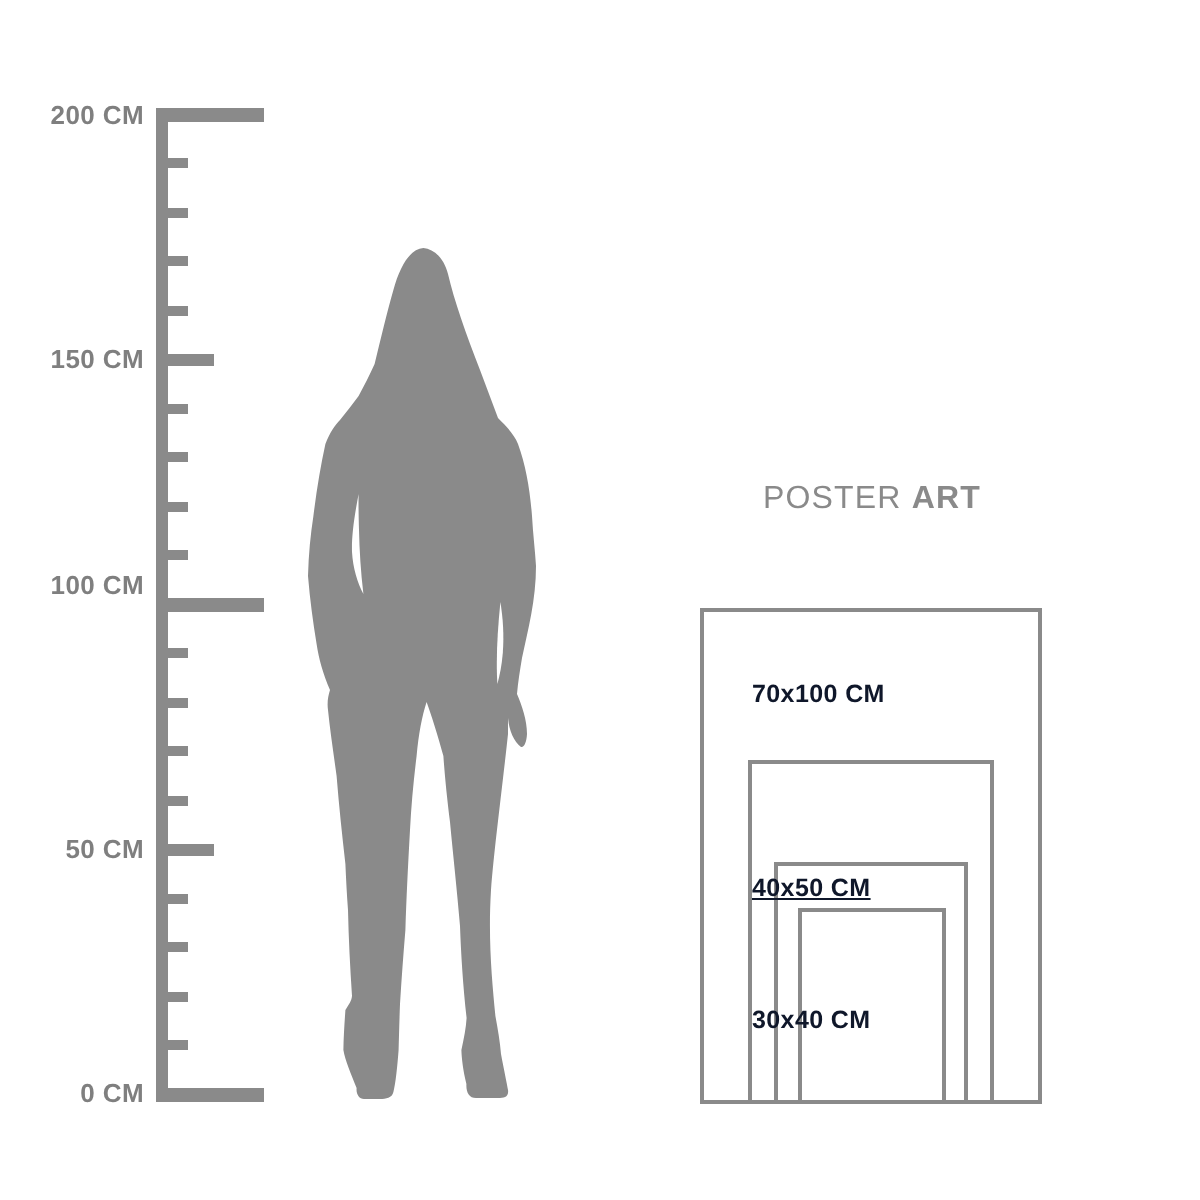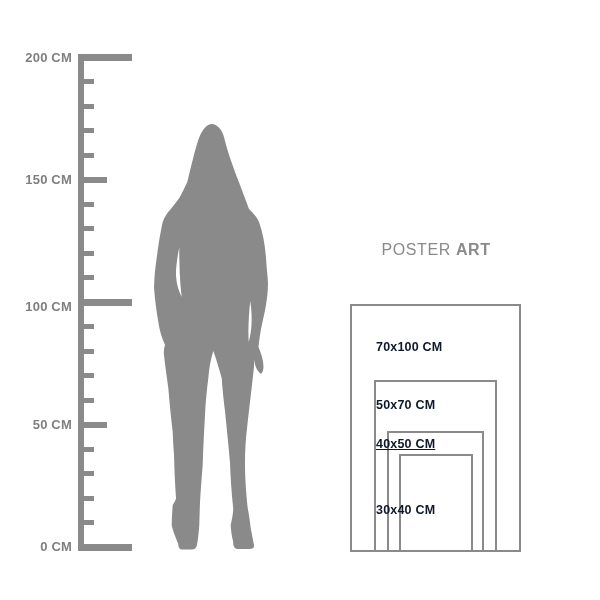--- a/index.html
+++ b/index.html
@@ -99,21 +99,21 @@
       <div class="ruler-tick" style="left: 77.5px; top: 373.175px; width: 16px; height: 5px; background: rgb(138, 138, 138);"></div>
       <div class="ruler-tick" style="left: 77.5px; top: 397.65px; width: 16px; height: 5px; background: rgb(138, 138, 138);"></div>
       <div class="ruler-tick" style="left: 77.5px; top: 421.625px; width: 29px; height: 6px; background: rgb(138, 138, 138);"></div>
       <div class="ruler-tick" style="left: 77.5px; top: 446.6px; width: 16px; height: 5px; background: rgb(138, 138, 138);"></div>
       <div class="ruler-tick" style="left: 77.5px; top: 471.075px; width: 16px; height: 5px; background: rgb(138, 138, 138);"></div>
       <div class="ruler-tick" style="left: 77.5px; top: 495.55px; width: 16px; height: 5px; background: rgb(138, 138, 138);"></div>
       <div class="ruler-tick" style="left: 77.5px; top: 520.025px; width: 16px; height: 5px; background: rgb(138, 138, 138);"></div>
       <div class="ruler-tick" style="left: 77.5px; top: 543.5px; width: 54px; height: 7px; background: rgb(138, 138, 138);"></div>
       <div class="ruler-label" style="top: 48.5px;">200 CM</div>
       <div class="ruler-label" style="top: 170.875px;">150 CM</div>
-      <div class="ruler-label" style="top: 298px;">100 CM</div>
+      <div class="ruler-label" style="top: 284px;">100 CM</div>
       <div class="ruler-label" style="top: 415.625px;">50 CM</div>
       <div class="ruler-label" style="top: 538px;">0 CM</div>
     </div>
 
   <svg id="figure-svg" width="140" height="440" viewBox="0 0 140 440" aria-hidden="true">
     <path fill="#8a8a8a" d="
       M 61.7,9
       C 67,9.5 72,14 74,22
       C 77,35 83,52 90,70
       C 93,78 96,86 99,94
@@ -185,17 +185,16 @@
   <div class="poster-title">
     <span class="t-regular">POSTER</span><span>&nbsp;</span><span class="t-bold">ART</span>
   </div>
 
   <div class="size-rect" id="rect-70x100"></div>
   <div class="size-rect" id="rect-50x70"></div>
   <div class="size-rect" id="rect-40x50"></div>
   <div class="size-rect" id="rect-30x40"></div>
 
   <div class="size-label" id="label-70x100">70x100 CM</div>
-  <div class="size-label" id="label-50x70">50x70 CM</div>
   <div class="size-label" id="label-40x50">40x50 CM</div>
   <div class="size-label" id="label-30x40">30x40 CM</div>
 
 </div>
 
 </body></html>

